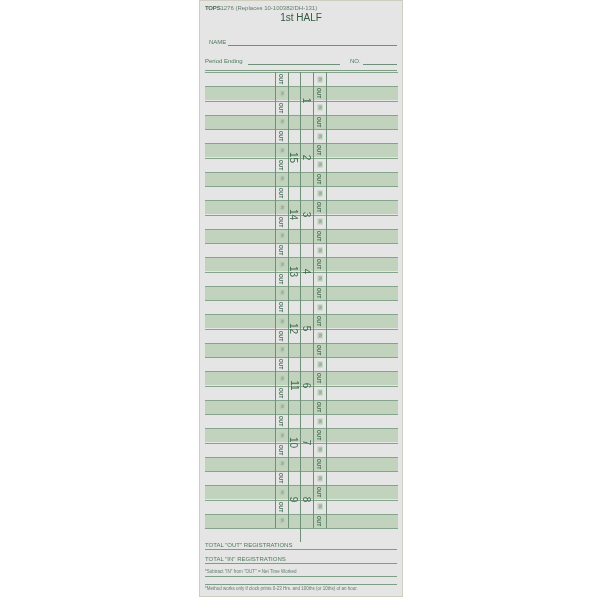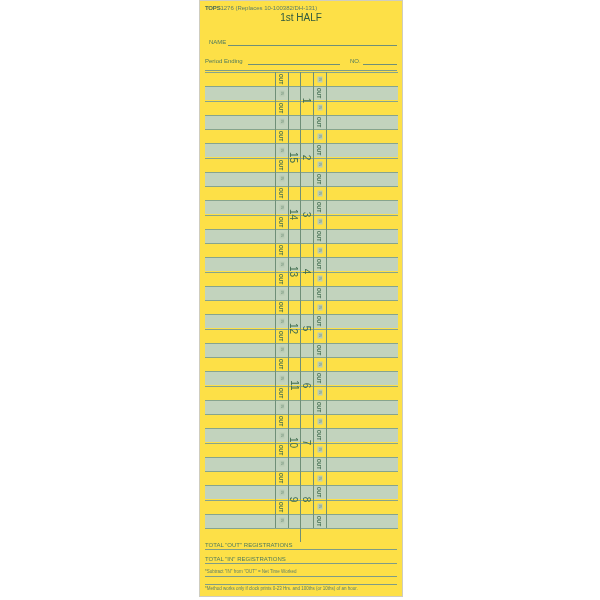--- a/index.html
+++ b/index.html
@@ -1,19 +1,19 @@
 <!DOCTYPE html>
 <html><head>
 <meta charset="utf-8">
 <style>
   html, body { margin:0; padding:0; background:#ffffff; }
   body { width:600px; height:600px; position:relative; overflow:hidden; font-family:"Liberation Sans", sans-serif; }
   .card {
     position:absolute; left:199px; top:0; width:204px; height:597px;
-    background:#fde047; border:1px solid #cfcdbf; box-sizing:border-box;
+    background:#e5e5e5; border:1px solid #cfcdbf; box-sizing:border-box;
     color:#3f6b4e;
   }
   .hdr-line { position:absolute; left:5px; top:4px; font-size:6px; white-space:nowrap; color:#5f7f68; }
   .hdr-line .brand { font-weight:bold; color:#4a6b55; letter-spacing:-0.2px; }
   .half { position:absolute; left:0; right:0; top:11px; text-align:center; font-size:10px; color:#2f5a40; }
   .field { position:absolute; font-size:6px; color:#4f7a5e; white-space:nowrap; }
   .uline { position:absolute; height:1px; background:#6f8f78; }
   .hline { position:absolute; left:5px; right:5px; height:1px; background:#7f9c86; }
   .grid { position:absolute; left:5px; top:71px; width:193px; }
   .row { position:absolute; left:0; width:193px; height:14px; box-sizing:border-box; border-top:1px solid #86a48d; }

